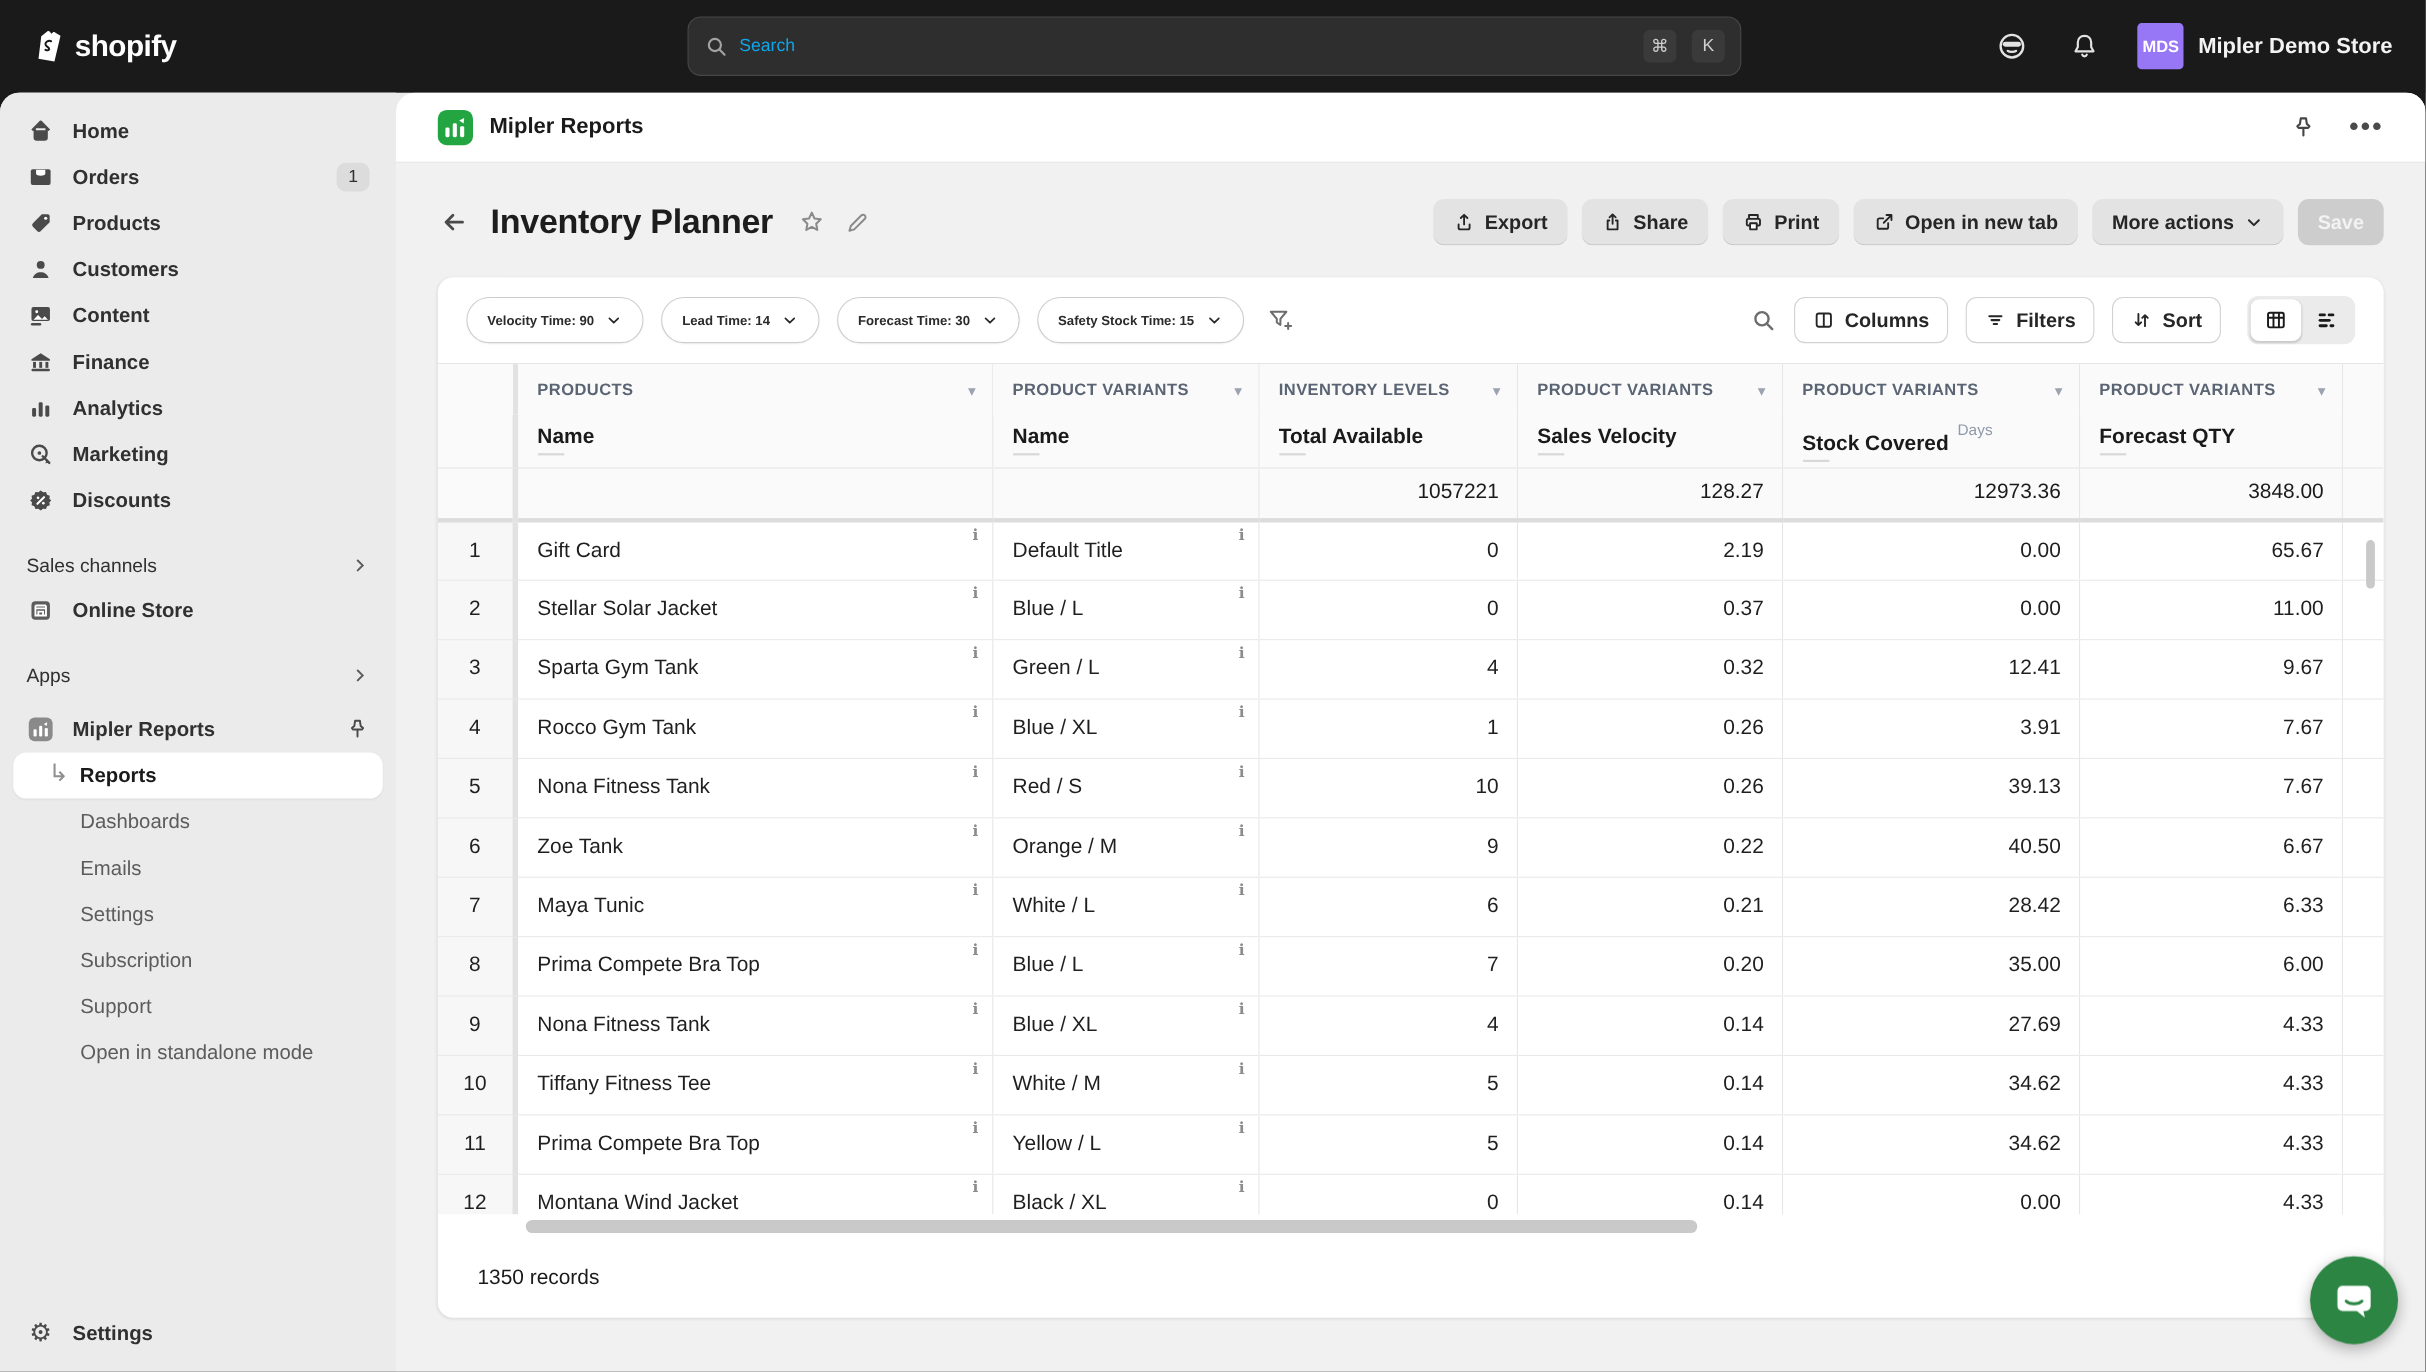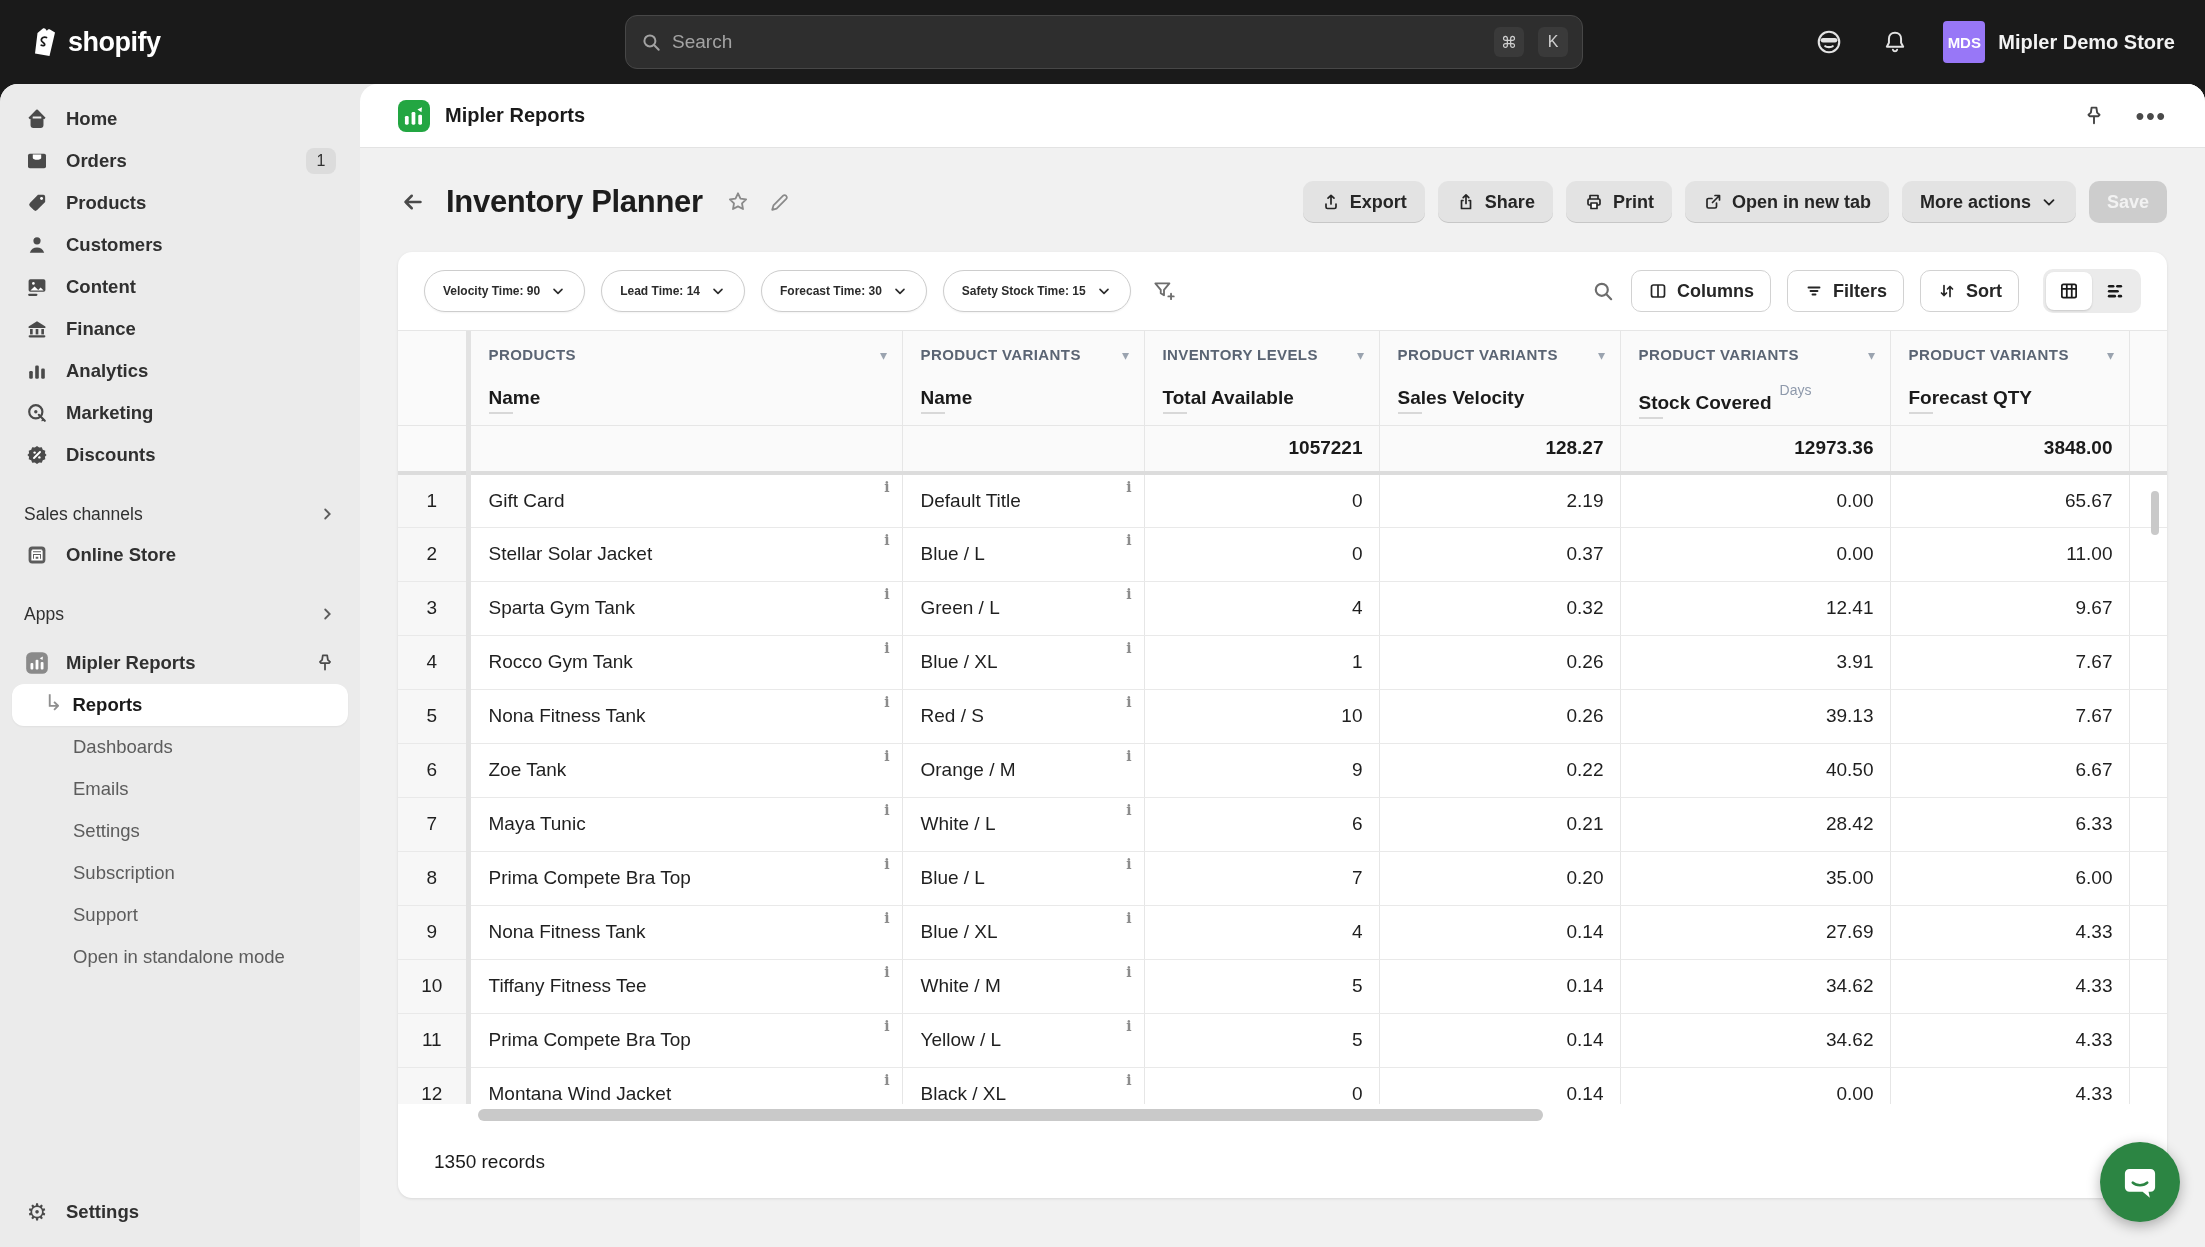--- a/index.html
+++ b/index.html
@@ -6,21 +6,21 @@
   html,body { width:2205px; height:1247px; overflow:hidden; background:#1a1a1a;
     font-family:"Liberation Sans","DejaVu Sans",sans-serif; -webkit-font-smoothing:antialiased; }
 
   
   .topbar { height:84px; background:#1a1a1a; display:flex; align-items:center; padding:0 30px; position:relative; }
   .logo { display:flex; align-items:center; gap:8px; }
   .logo-word { color:#fff; font-size:27px; font-weight:700; letter-spacing:-0.5px; }
   .searchbar { position:absolute; left:625px; width:958px; height:54px; top:15px;
     background:#2e2e2e; border:1px solid #474747; border-radius:12px;
     display:flex; align-items:center; padding:0 14px; gap:10px; cursor:text; }
-  .searchbar .ph { color:#a3a3a3; font-size:19px; flex:1; }
+  .searchbar .ph { color:#0ea5e9; font-size:16px; flex:1; }
   .kbd { background:#3a3a3a; color:#cfcfcf; border-radius:6px; min-width:30px; height:30px;
     display:flex; align-items:center; justify-content:center; font-size:16px; margin-left:4px; }
   .top-right { margin-left:auto; display:flex; align-items:center; gap:30px; }
   .top-icon-btn { width:36px; height:36px; display:flex; align-items:center; justify-content:center; cursor:pointer; }
   .store-chip { display:flex; align-items:center; gap:13px; cursor:pointer; }
   .avatar { width:42px; height:42px; border-radius:4px; background:#9877f7; color:#fff;
     font-size:15px; font-weight:700; display:flex; align-items:center; justify-content:center; }
   .store-name { color:#f3f3f3; font-size:20px; font-weight:600; }
 
   
@@ -87,21 +87,21 @@
     letter-spacing:.4px; padding:0 14px 0 18px; position:relative; cursor:pointer; white-space:nowrap; overflow:hidden; }
   .gh .tri { position:absolute; right:14px; top:16px; color:#9aa3af; font-size:14px; }
   .sh { height:48px; background:#fafafa; text-align:left; font-size:19px; font-weight:600; color:#1a1a1a;
     padding:0 18px; border-bottom:1px solid #e6e6e6; cursor:pointer; white-space:nowrap; overflow:hidden; }
   .sh .ul-hint { display:inline-block; }
   .sh .ul-hint::after { content:""; display:block; width:24px; border-bottom:2px solid #d8d8d8; margin-top:3px; }
   .unit { font-size:14px; color:#8e99ab; font-weight:500; vertical-align:14px; margin-left:8px; }
   .num-col { background:#f7f7f7; border-right:5px solid #e2e2e2; text-align:center; color:#6d6d6d; font-size:17px; }
   th.num-col { background:#fafafa; }
   .vline { border-left:1px solid #e6e6e6; }
-  .sum-row td { height:48px; background:#fafafa; border-bottom:4px solid #dcdcdc; font-size:19px; font-weight:700;
+  .sum-row td { height:48px; background:#fafafa; border-bottom:4px solid #dcdcdc; font-size:19px; font-weight:400;
     color:#1a1a1a; text-align:right; padding-right:16px; }
   .data-row td { height:54px; border-bottom:1px solid #e9e9e9; font-size:19px; color:#1f1f1f; }
   .cell-name { text-align:left; padding:0 34px 0 18px; position:relative; white-space:nowrap; overflow:hidden; }
   .cell-num { text-align:right; padding-right:16px; }
   .info-i { position:absolute; top:5px; right:12px; color:#8c8c8c; font-size:14px; font-weight:700;
     font-family:"DejaVu Serif",serif; cursor:pointer; line-height:1; }
   .vthumb { position:absolute; right:8px; top:160px; width:8px; height:44px; border-radius:4px; background:#c9c9c9; cursor:grab; }
   .hscroll { height:22px; flex:0 0 22px; position:relative; background:#fff; }
   .hthumb { position:absolute; left:80px; top:5px; width:1065px; height:12px; border-radius:6px; background:#c9c9c9; cursor:grab; }
   .card-footer { height:72px; flex:0 0 72px; display:flex; align-items:center; padding:0 36px; font-size:19px; color:#1a1a1a; }

